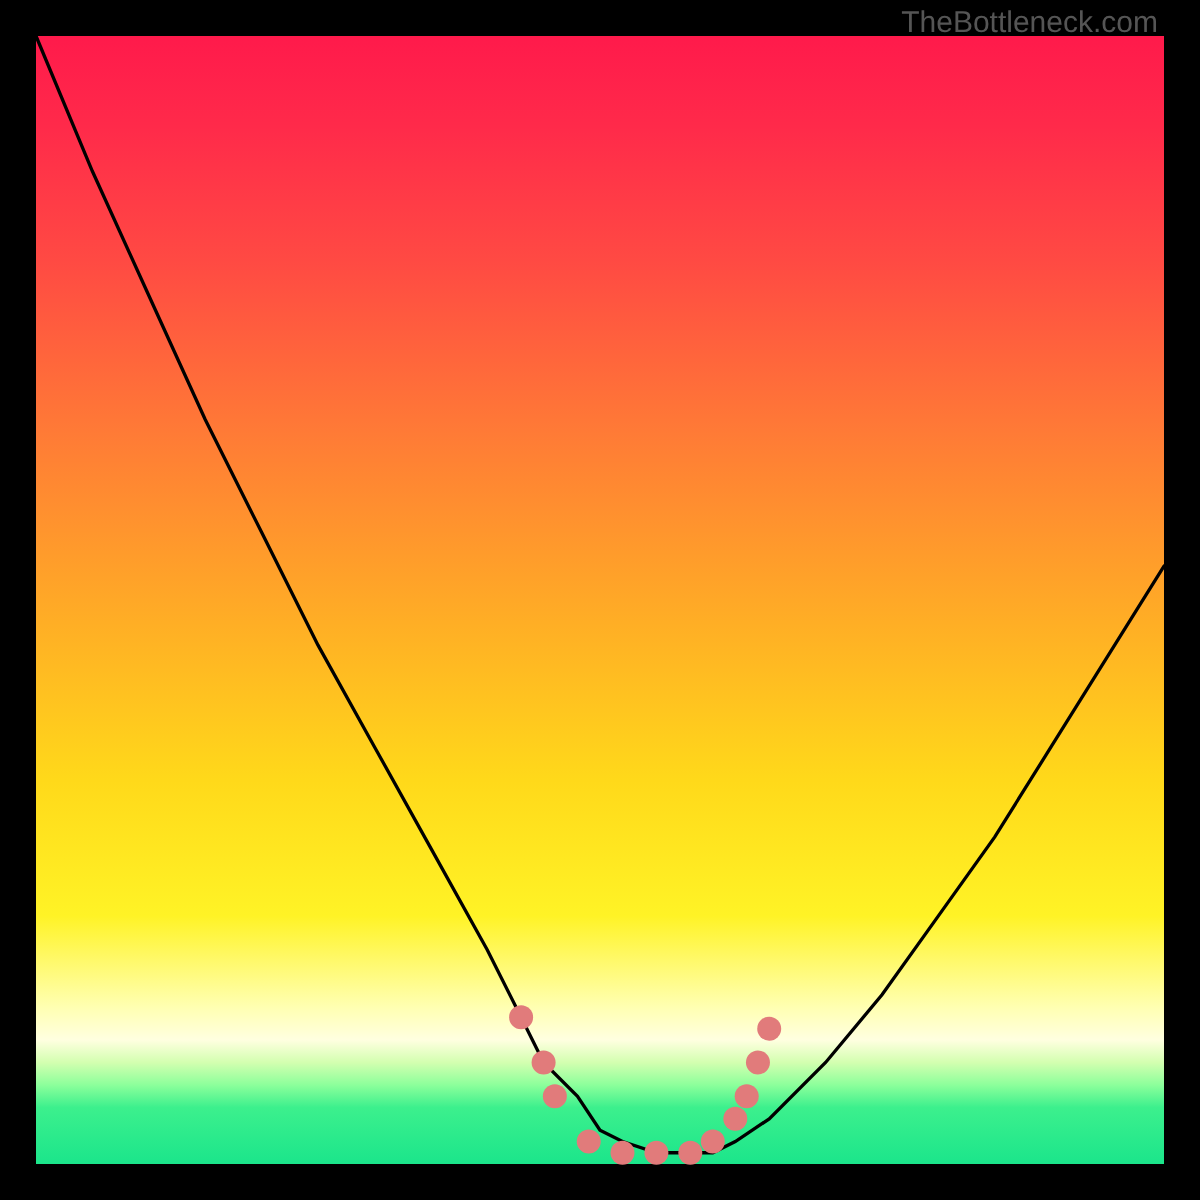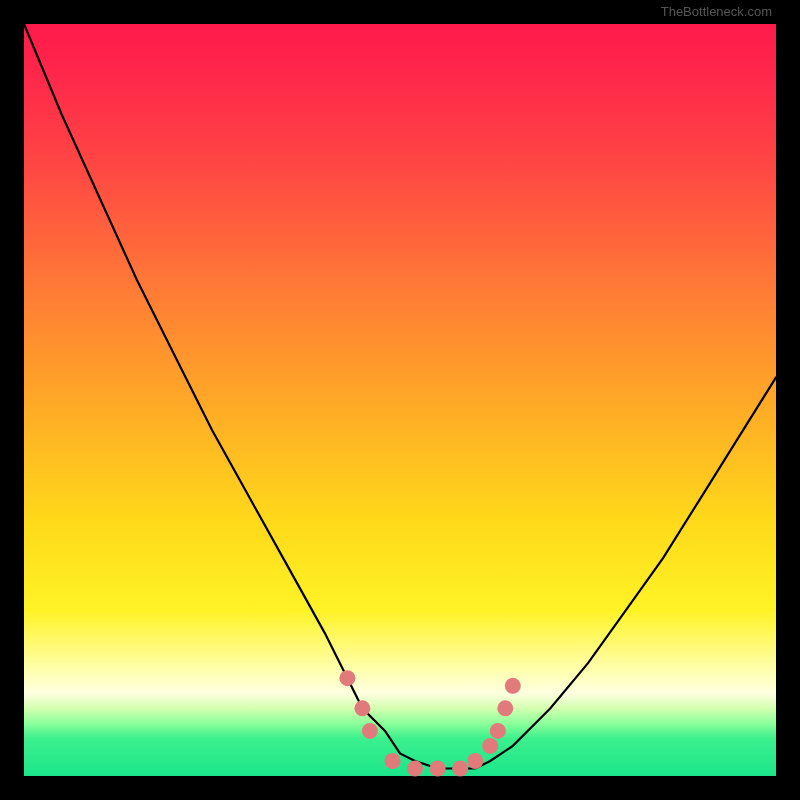--- a/index.html
+++ b/index.html
@@ -40,21 +40,21 @@
       #8cff9b 93%,
       #3cf08d 95%,
       #1be58b 100%
     );
   }
   .attribution {
     position: absolute;
     top: 4px;
     right: 28px;
     color: #555;
-    font-size: 13px;
+    font-size: 20px;
     font-weight: 500;
     letter-spacing: 0px;
   }
   svg.curve {
     position: absolute;
     left: 0;
     top: 0;
     width: 752px;
     height: 752px;
     overflow: visible;

